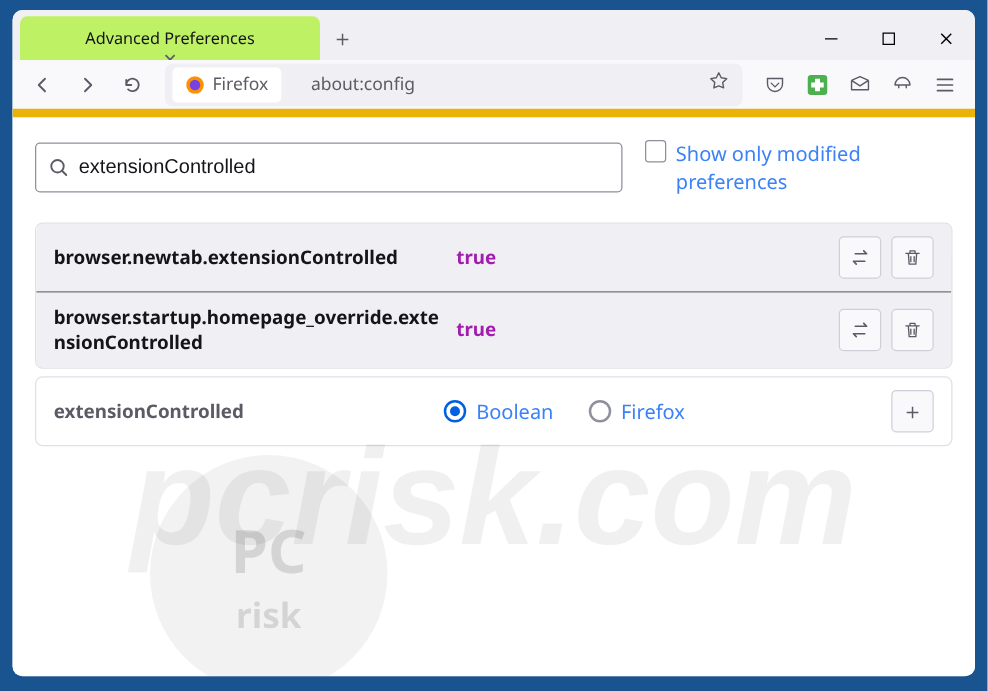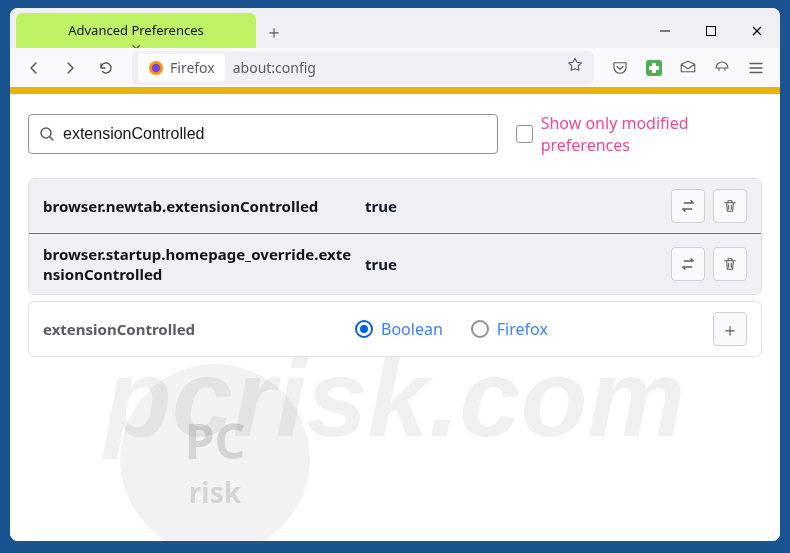--- a/index.html
+++ b/index.html
@@ -64,54 +64,54 @@
     padding: 0 10px 0 6px;
     gap: 8px;
     margin: 0 6px;
   }
   .identity-box {
     display:flex; align-items:center; gap:6px;
     background:#fff; border-radius:4px; padding: 4px 10px; height:28px;
     font-size: 14px; color:#5b5b66;
   }
   .ff-logo { width:16px; height:16px; }
-  .url-text { flex:1; font-size:14px; color:#5b5b66; }
+  .url-text { flex:1; font-size:14px; color:#5b5b66;margin-left:16px; }
   .star { color:#5b5b66; }
   .toolbar-right { display:flex; gap:2px; }
   .ticon { width:32px; height:32px; display:flex; align-items:center; justify-content:center; color:#5b5b66; }
   .content {
     padding: 18px 18px;
     background:#fff;
     flex: 1;
     position: relative;
   }
   .search-row { display:flex; align-items:center; gap: 18px; margin-bottom: 22px; }
   .search-box {
     flex: 0 0 470px;
     display:flex; align-items:center;
     border: 1px solid #8f8f9d; border-radius: 4px;
     height: 40px; padding: 0 10px; gap: 8px;
   }
   .search-box svg { width:16px; height:16px; color:#5b5b66; }
   .search-box input {
     border:none; outline:none; font-size:16px; flex:1; color:#15141a; background:transparent;
   }
-  .check-row { display:flex; align-items:center; gap:8px; font-size:16px; color:#ec4899; }
+  .check-row { display:flex; align-items:flex-start; gap:8px; font-size:16px; color:#3b82f6; }
   .fake-check { width:18px; height:18px; border:1px solid #8f8f9d; border-radius:3px; }
   .pref-list { border:1px solid #e0e0e6; border-radius:6px; overflow:hidden; margin-bottom: 6px; }
   .pref-row {
     display:flex; align-items:center;
     background: #f0f0f4;
     padding: 10px 14px;
     gap: 12px;
     min-height: 44px;
   }
   .pref-row + .pref-row { border-top:1px solid #737373; }
   .pref-name { font-weight:700; font-size:15px; color:#15141a; width: 310px; word-break:break-word; }
-  .pref-value { font-weight:700; font-size:15px; color:#0f172a; flex:1; }
+  .pref-value { font-weight:700; font-size:15px; color:#a21caf; flex:1; }
   .row-actions { display:flex; gap:8px; }
   .action-btn {
     width:34px; height:34px; border:1px solid #cfcfd8; border-radius:4px; background:#f9f9fb;
     display:flex; align-items:center; justify-content:center; color:#5b5b66;
   }
   .add-row {
     border:1px solid #e0e0e6; border-radius:6px;
     display:flex; align-items:center;
     padding: 10px 14px;
     gap: 22px;

